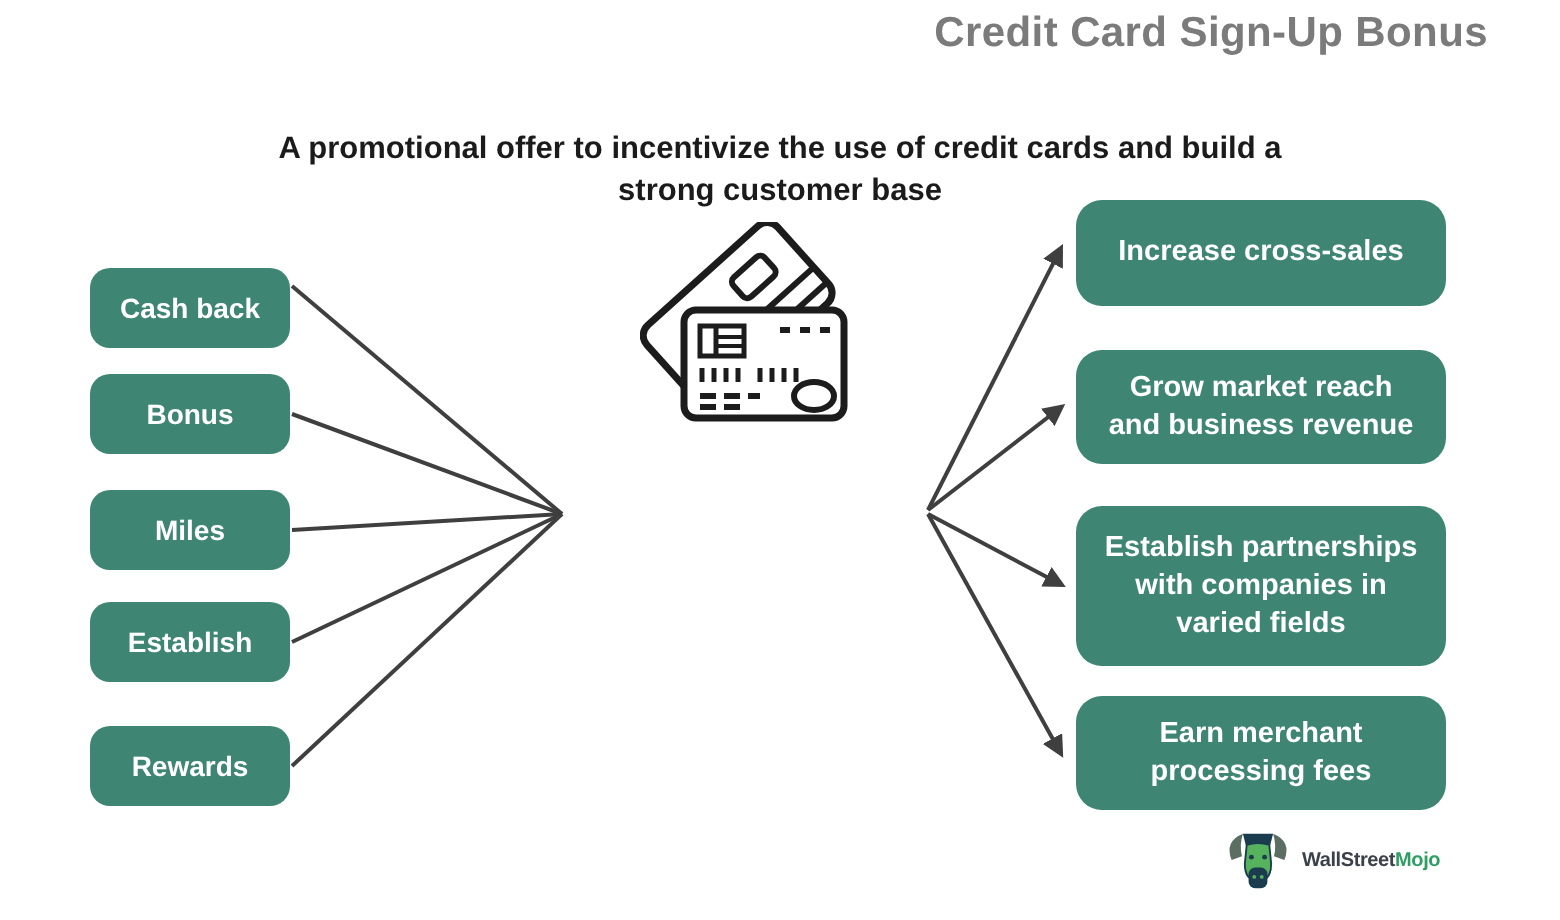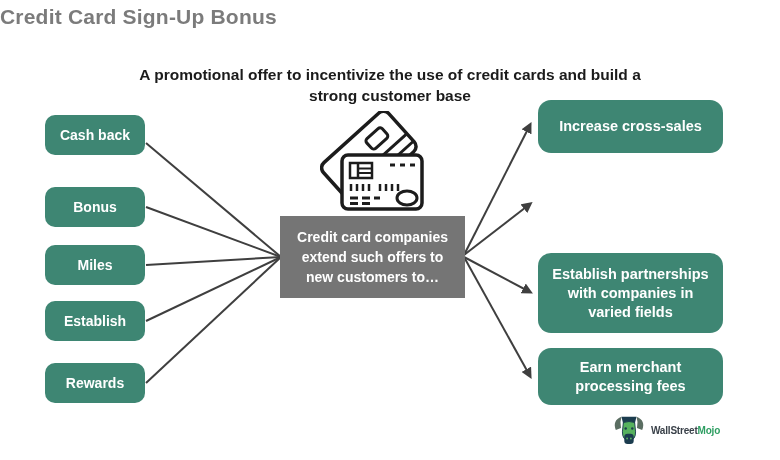--- a/index.html
+++ b/index.html
@@ -8,21 +8,21 @@
     position: relative;
     width: 780px;
     height: 460px;
     background: #ffffff;
     overflow: hidden;
   }
   .title {
     position: absolute;
     top: 5px; left: 0;
     width: 744px;
-    text-align: left;
+    text-align: right;
     font-size: 21px;
     font-weight: bold;
     color: #7b7b7b;
     letter-spacing: 0.2px;
   }
   .subtitle {
     position: absolute;
     top: 49px; left: 60px;
     width: 660px;
     text-align: center;
@@ -151,44 +151,43 @@
       <line x1="30" y1="87" x2="38" y2="87"></line>
         <line x1="42" y1="87" x2="50" y2="87"></line>
         <line x1="54" y1="87" x2="60" y2="87"></line>
       <line x1="30" y1="92.5" x2="38" y2="92.5"></line>
         <line x1="42" y1="92.5" x2="50" y2="92.5"></line>
     </g>
 
     <ellipse cx="87" cy="87" rx="10" ry="7" fill="none" stroke="#1c1c1c" stroke-width="3"></ellipse>
   </svg>
 
-  <div class="node green left-box" style="top:115px">
+  <div class="node green left-box" style="top:134px">
     <span>Cash back</span>
   </div>
   <div class="node green left-box" style="top:187px">
     <span>Bonus</span>
   </div>
   <div class="node green left-box" style="top:245px">
     <span>Miles</span>
   </div>
   <div class="node green left-box" style="top:301px">
     <span>Establish</span>
   </div>
   <div class="node green left-box" style="top:363px">
     <span>Rewards</span>
   </div>
 
-  <div class="node center-box">
-    <span>Credit card companies
-extend such offers to
-new customers to…</span>
-  </div>
 
   <div class="node green right-box" style="top:100px;height:53px">
     <span>Increase cross-sales</span>
+  </div>
+  <div class="node green right-box" style="top:175px;height:57px">
+    <span>Grow market reach
+and business revenue</span>
   </div>
   <div class="node green right-box" style="top:253px;height:80px">
     <span>Establish partnerships
 with companies in
 varied fields</span>
   </div>
   <div class="node green right-box" style="top:348px;height:57px">
     <span>Earn merchant
 processing fees</span>
   </div>

